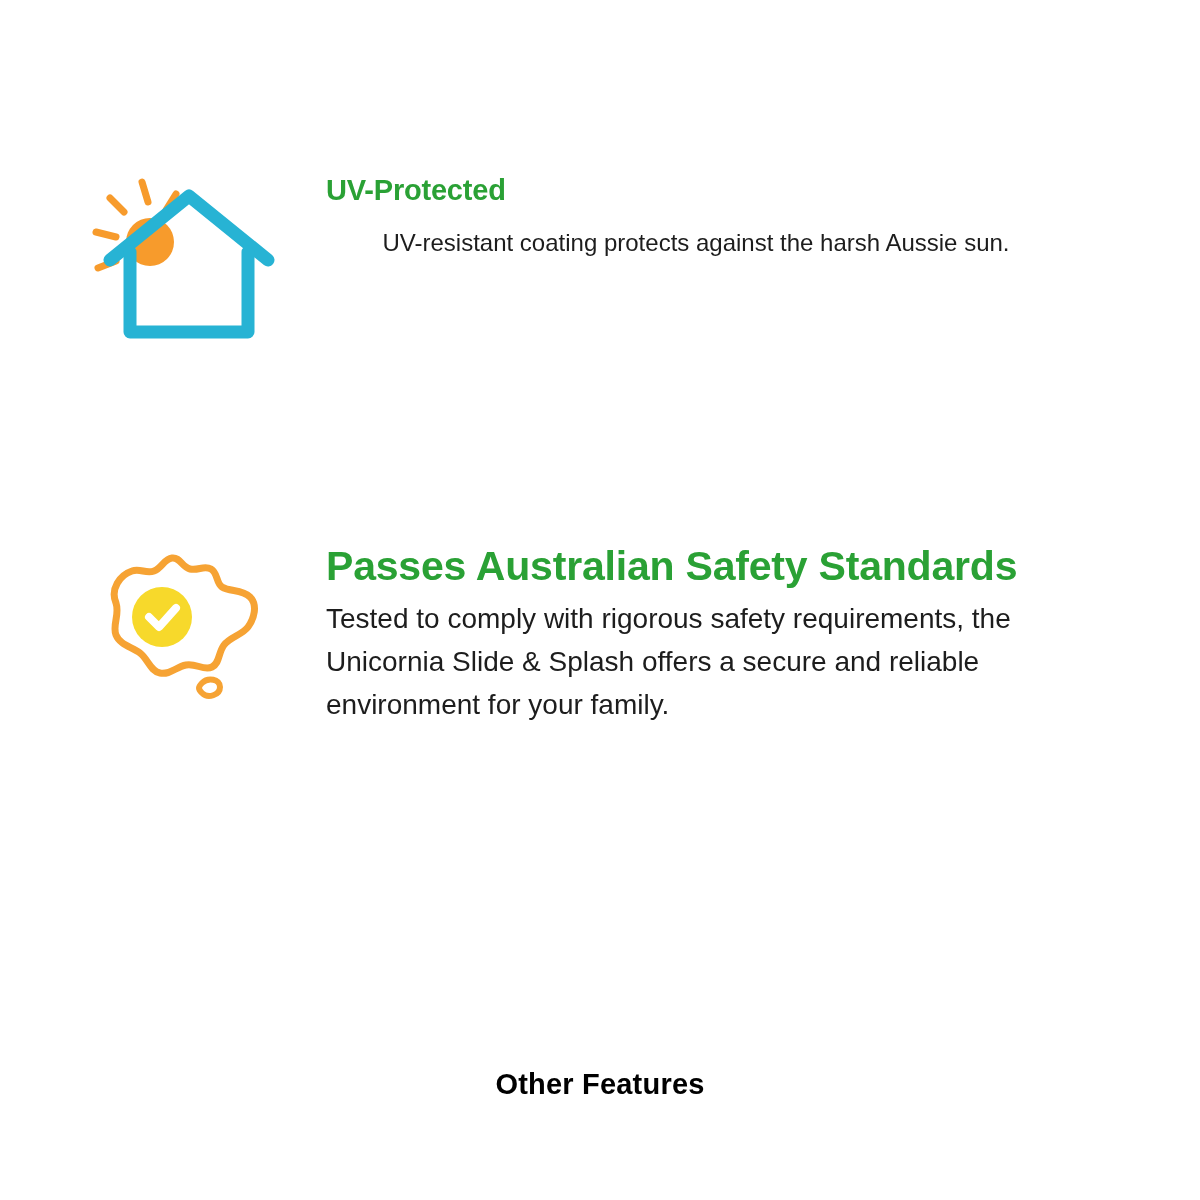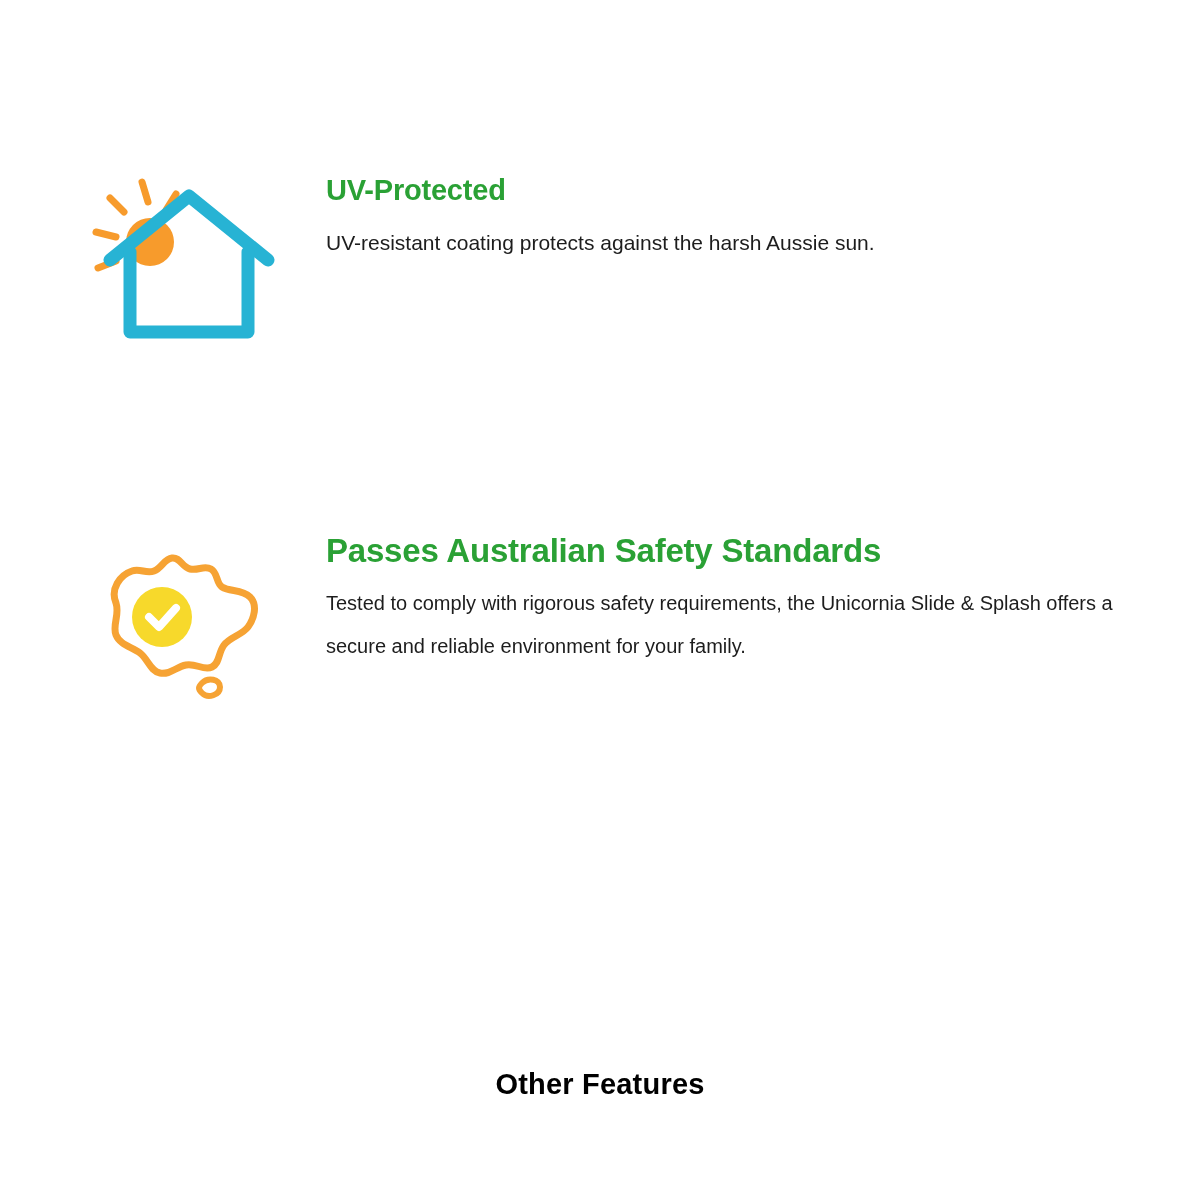--- a/index.html
+++ b/index.html
@@ -53,45 +53,47 @@
     width: 210px;
     height: 200px;
     margin-right: 36px;
   }
   #feature-uv .feature-title {
     font-size: 29px;
     line-height: 40px;
     padding-top: 10px;
   }
   #feature-uv .feature-body {
-    font-size: 21px;
+    font-size: 24px;
     line-height: 43px;
     margin-top: 11px;
     max-width: 740px;
+    text-align: center;
   }
 
   
   #feature-aus {
     left: 80px;
     top: 525px;
     width: 1060px;
   }
   #feature-aus .feature-icon {
     width: 210px;
     height: 190px;
     margin-right: 36px;
   }
   #feature-aus .feature-title {
-    font-size: 33px;
+    font-size: 41px;
     line-height: 40px;
     padding-top: 6px;
     white-space: nowrap;
+    margin-top: 15px;
   }
   #feature-aus .feature-body {
-    font-size: 20px;
+    font-size: 28px;
     line-height: 43px;
     margin-top: 11px;
     max-width: 790px;
   }
 
   
   #other-features {
     position: absolute;
     left: 0;
     top: 1068px;

